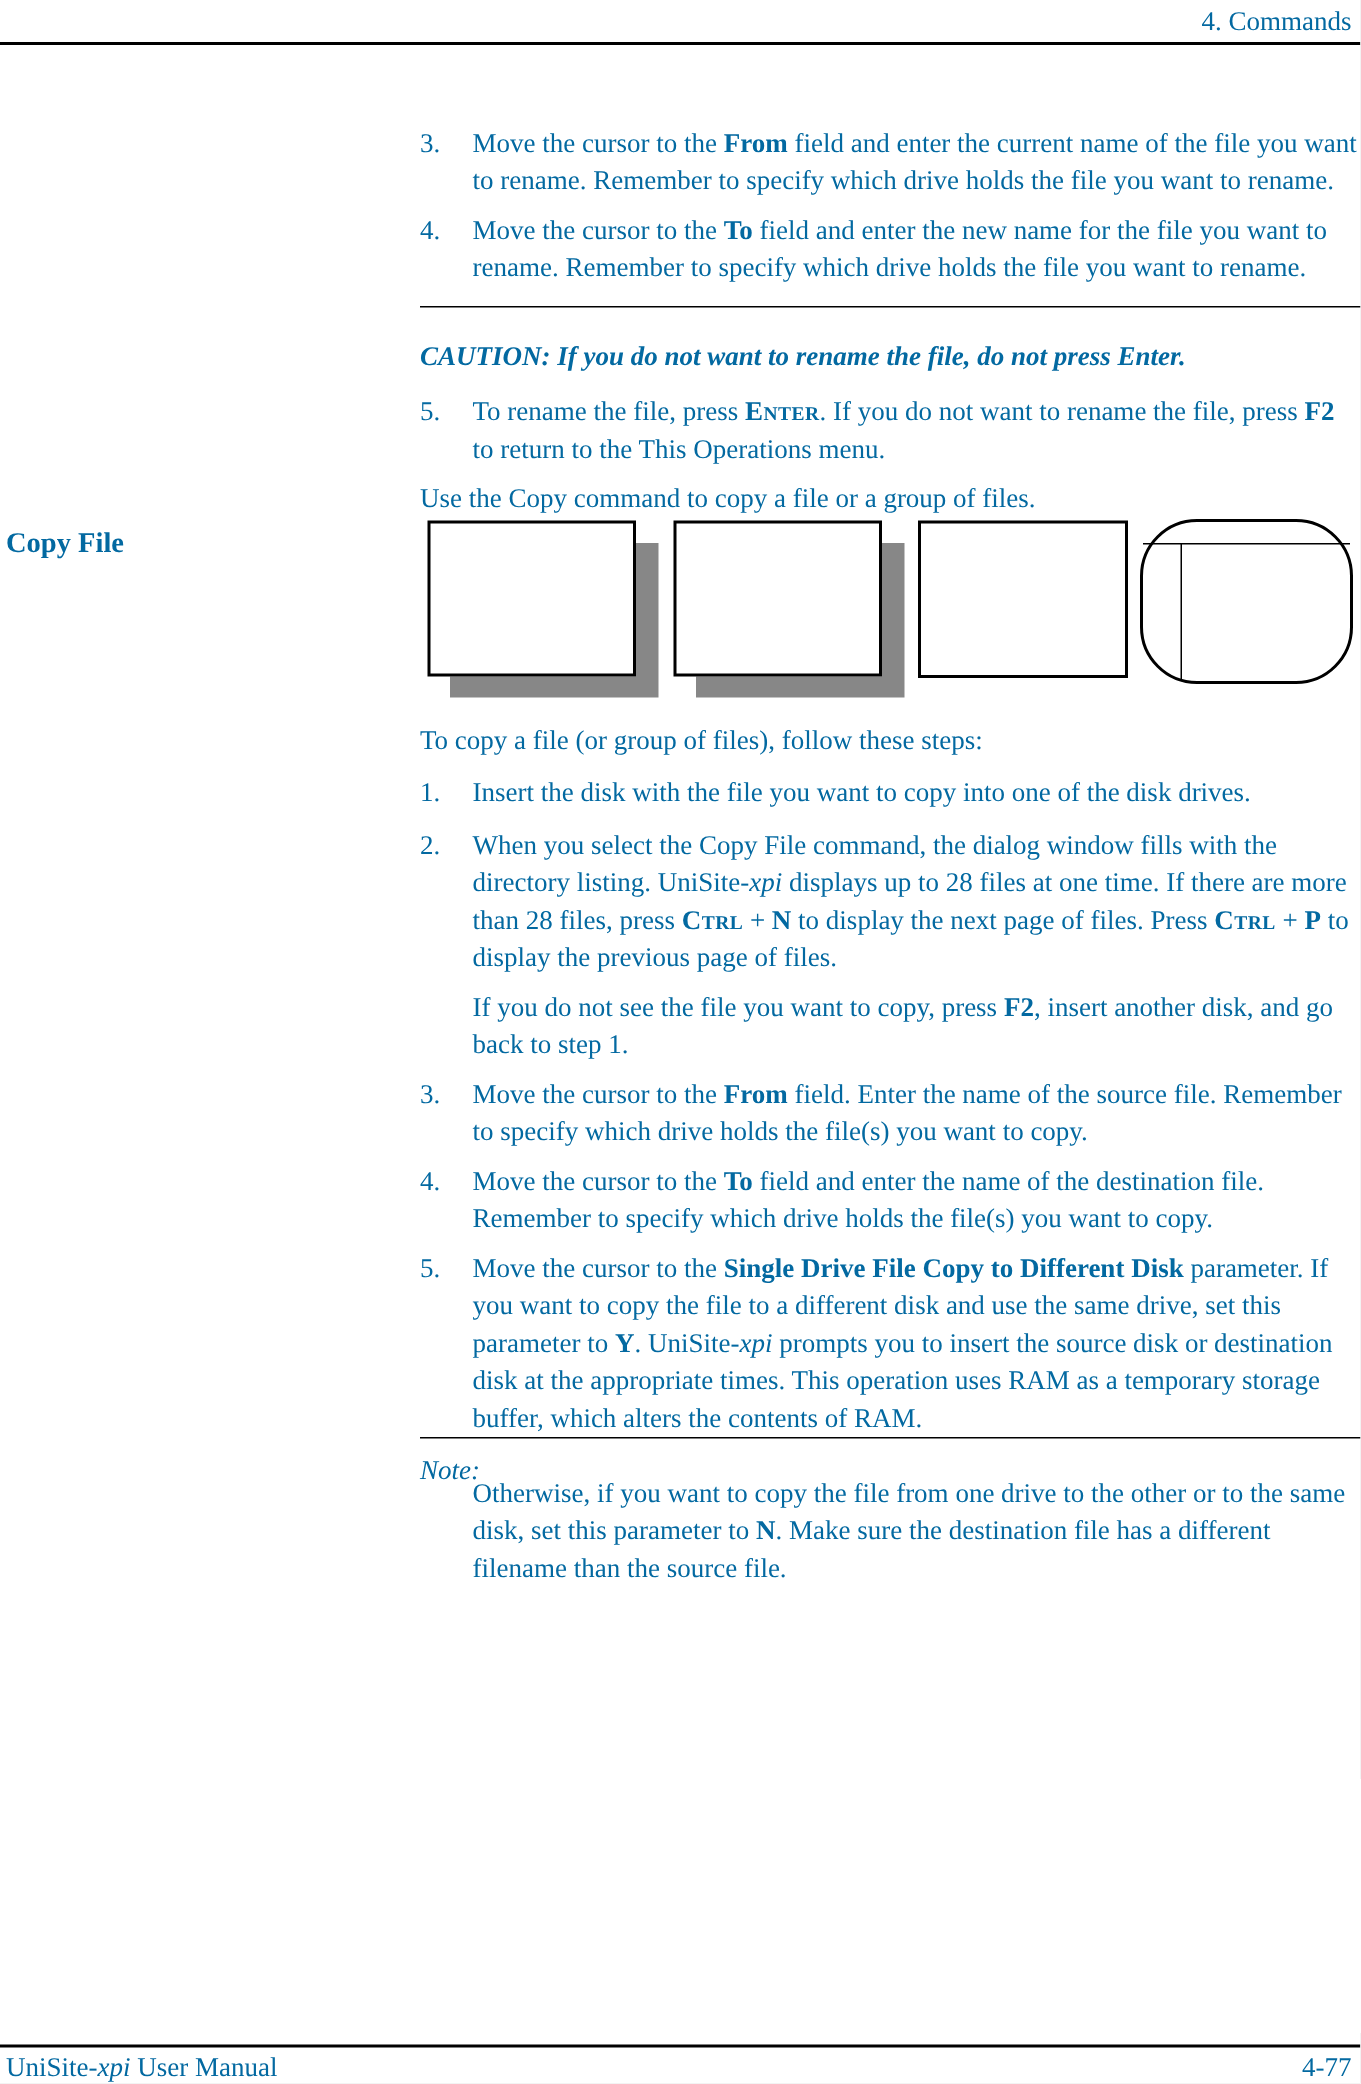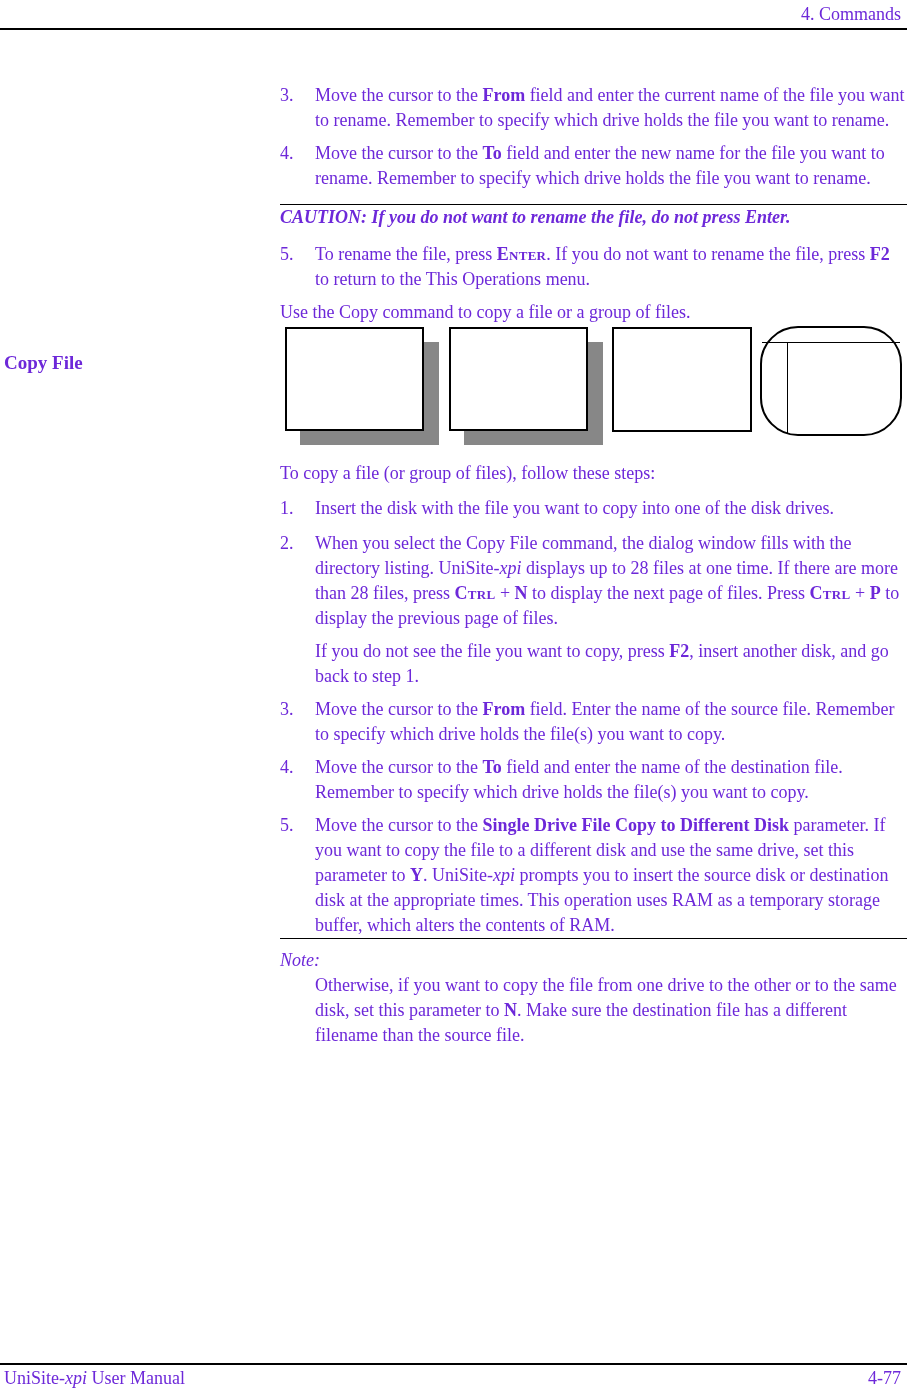--- a/index.html
+++ b/index.html
@@ -1,46 +1,46 @@
 <!DOCTYPE html>
 <html><head>
 <meta charset="utf-8">
 <style>
   html,body{margin:0;padding:0;background:#e9e9e9;}
   .page{
     position:relative;
     width:907px;height:1389px;
     margin:0 auto;
     background:#ffffff;
-    color:#6d28d9;
+    color:#0369a1;
     font-family:"Liberation Serif", serif;
     font-size:18px;
     line-height:25px;
     overflow:hidden;
   }
   
   .running-header{position:absolute;top:2px;left:0;right:6px;text-align:right;}
   .header-rule{position:absolute;top:28px;left:0;width:907px;border-top:2px solid #000;}
 
   
   .margin-label{position:absolute;left:4px;top:350px;font-weight:bold;font-size:19px;}
 
   
   .content{position:absolute;left:280px;top:0;width:628px;padding-top:83px;}
 
   .list-item{position:relative;padding-left:35px;margin-top:8px;}
   .list-item .num{position:absolute;left:0;top:0;}
   .indent-para{padding-left:35px;margin-top:8px;}
   .plain-para{margin-top:8px;}
 
-  .caution-block{margin-top:13px;border-top:1.5px solid #000;padding-top:0;font-weight:bold;font-style:italic;}
+  .caution-block{margin-top:13px;border-top:1.5px solid #000;padding-top:20px;font-weight:bold;font-style:italic;}
   .step5-gap{margin-top:12px;}
   .intro-gap{}
 
-  .note-block{position:relative;margin-top:0;border-top:1.5px solid #000;padding-top:20px;
+  .note-block{position:relative;margin-top:0;border-top:1.5px solid #000;padding-top:10px;
               padding-left:52px;font-style:italic;line-height:23px;}
   .note-label{position:absolute;left:0;top:10px;}
   .closing-para{margin-top:14px;}
 
   
   .graphic-row{display:flex;margin-top:1px;margin-left:5px;margin-bottom:0;height:119px;align-items:flex-start;}
   .icon-file-stack{position:relative;width:154px;height:119px;margin-right:10px;flex:none;}
   .icon-file-stack.second{margin-right:9px;}
   .stack-shadow{position:absolute;left:15px;top:16px;width:139px;height:103px;background:#878787;}
   .stack-face{position:absolute;left:0;top:1px;width:139px;height:104px;background:#fff;

